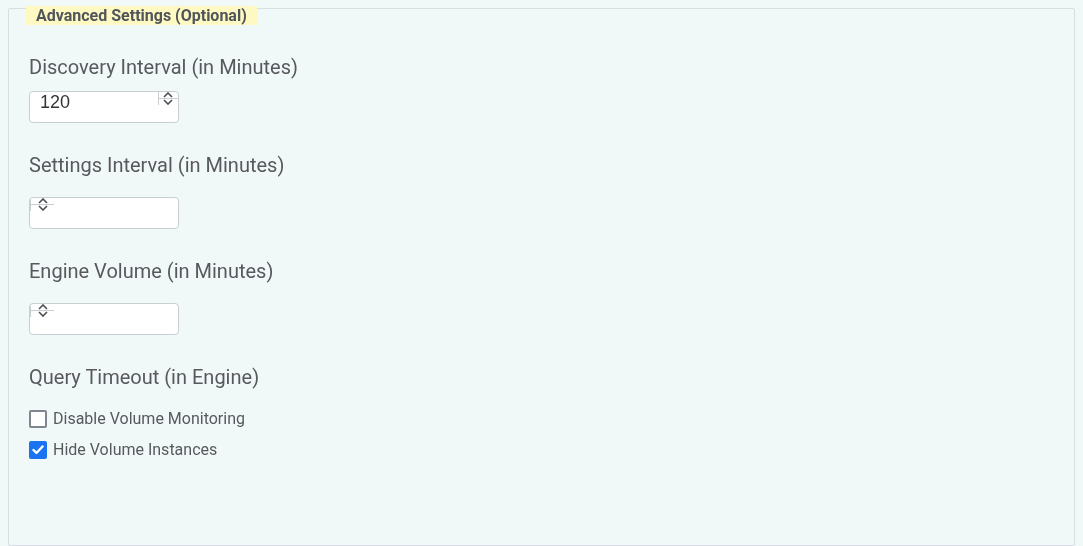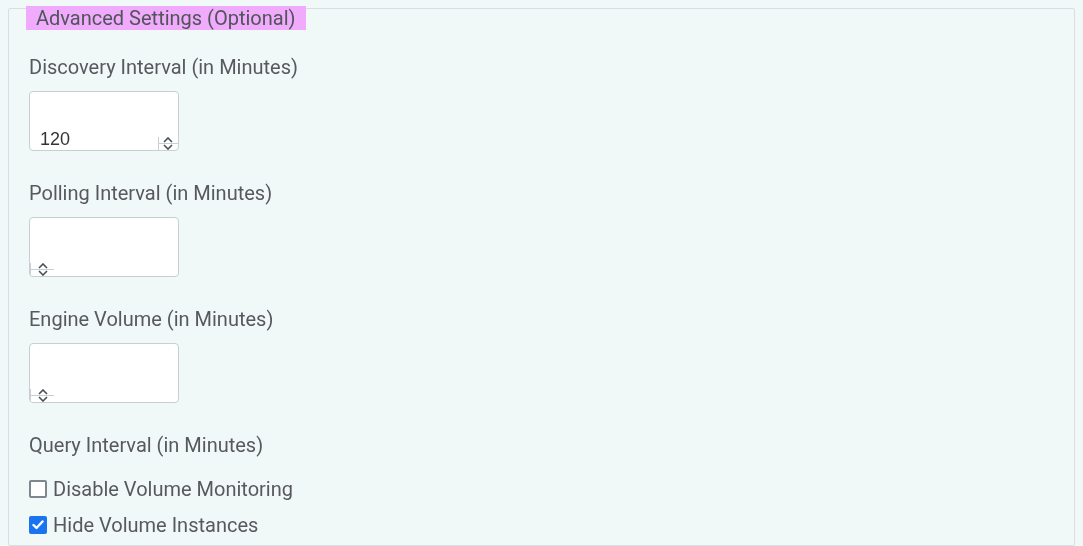--- a/index.html
+++ b/index.html
@@ -22,40 +22,40 @@
       border: 1px solid #d8dee3;
       border-radius: 2px;
       height: 538px;
       background: #f1f8f8;
       padding: 46px 20px 20px 20px;
     }
     .legend {
       position: absolute;
       top: -2px;
       left: 18px;
-      background: #f0abfc;
+      background: #fef9c3;
       padding: 0 10px;
-      font-weight: 400;
-      font-size: 20px;
+      font-weight: 700;
+      font-size: 16px;
       color: #4f5559;
     }
     .field-group {
       margin-bottom: 30px;
     }
     .field-label {
       display: block;
       margin-bottom: 12px;
       font-size: 20px;
       color: #58595e;
     }
     .spinner-wrap {
       display: inline-flex;
-      align-items: flex-end;
+      align-items: flex-start;
       width: 150px;
-      height: 60px;
+      height: 32px;
       border: 1px solid #c9ced2;
       border-radius: 4px;
       background: #ffffff;
       overflow: hidden;
     }
     .spinner-input {
       flex: 1 1 auto;
       border: none;
       outline: none;
       padding: 0 10px;
@@ -87,21 +87,21 @@
     .spinner-btn svg {
       width: 10px;
       height: 6px;
       display: block;
     }
     .checkbox-row {
       display: flex;
       align-items: center;
       gap: 6px;
       margin-top: 12px;
-      font-size: 20px;
+      font-size: 16px;
       color: #58595e;
     }
     .checkbox-row.first { margin-top: 20px; }
     .chk {
       width: 18px;
       height: 18px;
       border: 2px solid #7f868d;
       border-radius: 2px;
       background: #ffffff;
       display: inline-flex;
@@ -146,21 +146,21 @@
           <div class="spinner-btn">
               <svg viewBox="0 0 10 6">
                 <path d="M1 1 L5 5 L9 1" fill="none" stroke="#4a4f54" stroke-width="1.6"></path>
               </svg>
             </div>
         </div>
       </div>
     </div>
 
     <div class="field-group">
-      <label class="field-label">Polling Interval (in Minutes)</label>
+      <label class="field-label">Settings Interval (in Minutes)</label>
       <div class="spinner-wrap">
         <div class="spinner-buttons">
           <div class="spinner-btn">
               <svg viewBox="0 0 10 6">
                 <path d="M1 5 L5 1 L9 5" fill="none" stroke="#4a4f54" stroke-width="1.6"></path>
               </svg>
             </div>
           <div class="spinner-btn">
               <svg viewBox="0 0 10 6">
                 <path d="M1 1 L5 5 L9 1" fill="none" stroke="#4a4f54" stroke-width="1.6"></path>
@@ -182,21 +182,21 @@
           <div class="spinner-btn">
               <svg viewBox="0 0 10 6">
                 <path d="M1 1 L5 5 L9 1" fill="none" stroke="#4a4f54" stroke-width="1.6"></path>
               </svg>
             </div>
         </div>
       </div>
     </div>
 
     <div class="field-group" style="margin-bottom:8px;">
-      <label class="field-label">Query Interval (in Minutes)</label>
+      <label class="field-label">Query Timeout (in Engine)</label>
     </div>
 
     <div class="checkbox-row first">
       <span class="chk"></span>
       <span>Disable Volume Monitoring</span>
     </div>
 
     <div class="checkbox-row">
       <span class="chk checked">
         <svg viewBox="0 0 12 10">

